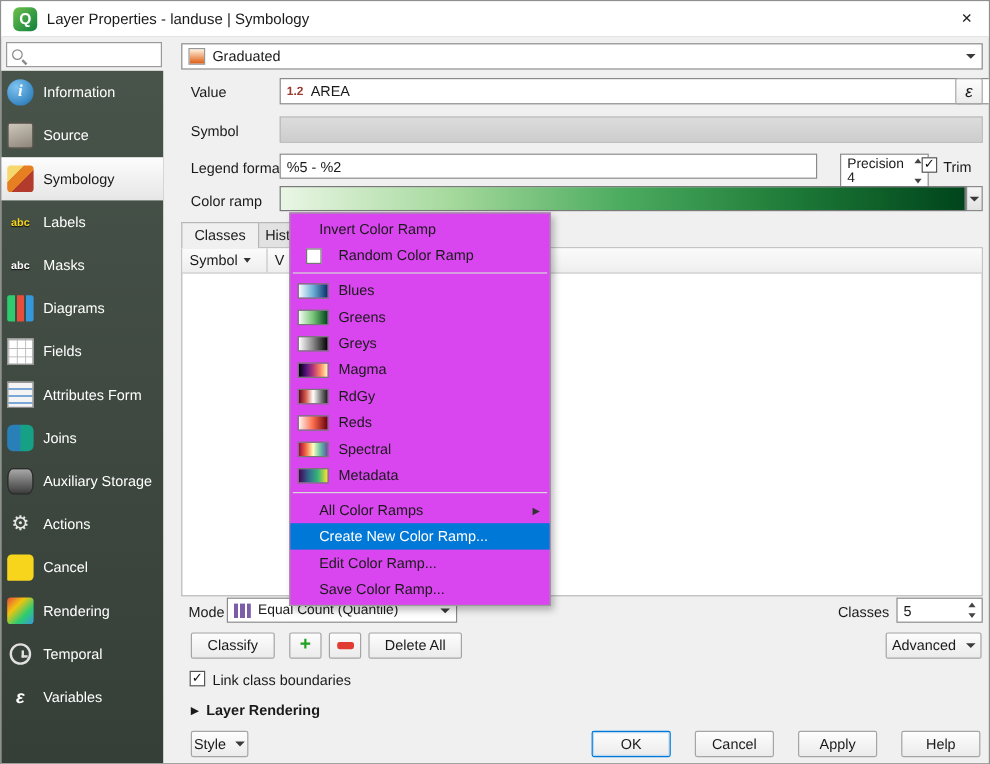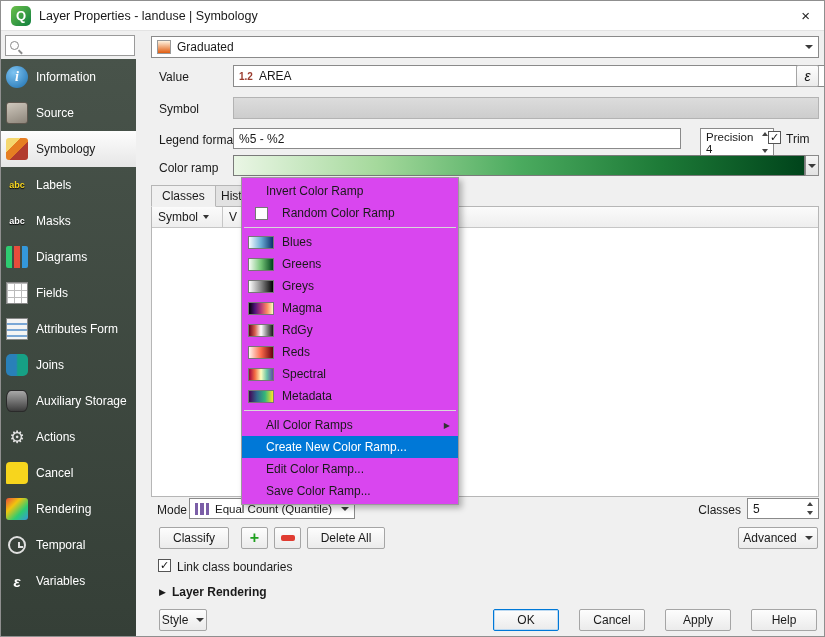--- a/index.html
+++ b/index.html
@@ -293,21 +293,21 @@
       </div>
     <div class="mi plain">
         <span>Edit Color Ramp...</span>
       </div>
     <div class="mi plain">
         <span>Save Color Ramp...</span>
       </div>
   </div>
 
   <div class="flabel" style="left:156px;top:502px">Mode</div>
-  <div class="combo" style="left:188px;top:497px;width:166px;height:21px">
+  <div class="combo" style="left:188px;top:497px;width:192px;height:21px">
     <span class="hist-ic"></span>
     <span style="font-size:11.5px">Equal Count (Quantile)</span>
     <span class="dda"></span>
   </div>
   <div class="flabel" style="left:676px;top:502px;width:64px;text-align:right">Classes</div>
   <div class="combo" style="left:746px;top:497px;width:72px;height:21px;padding-right:16px">
     <span>5</span>
     <span class="spin-arrows">
         <span class="tri-up"></span>
         <span class="tri-down"></span>

